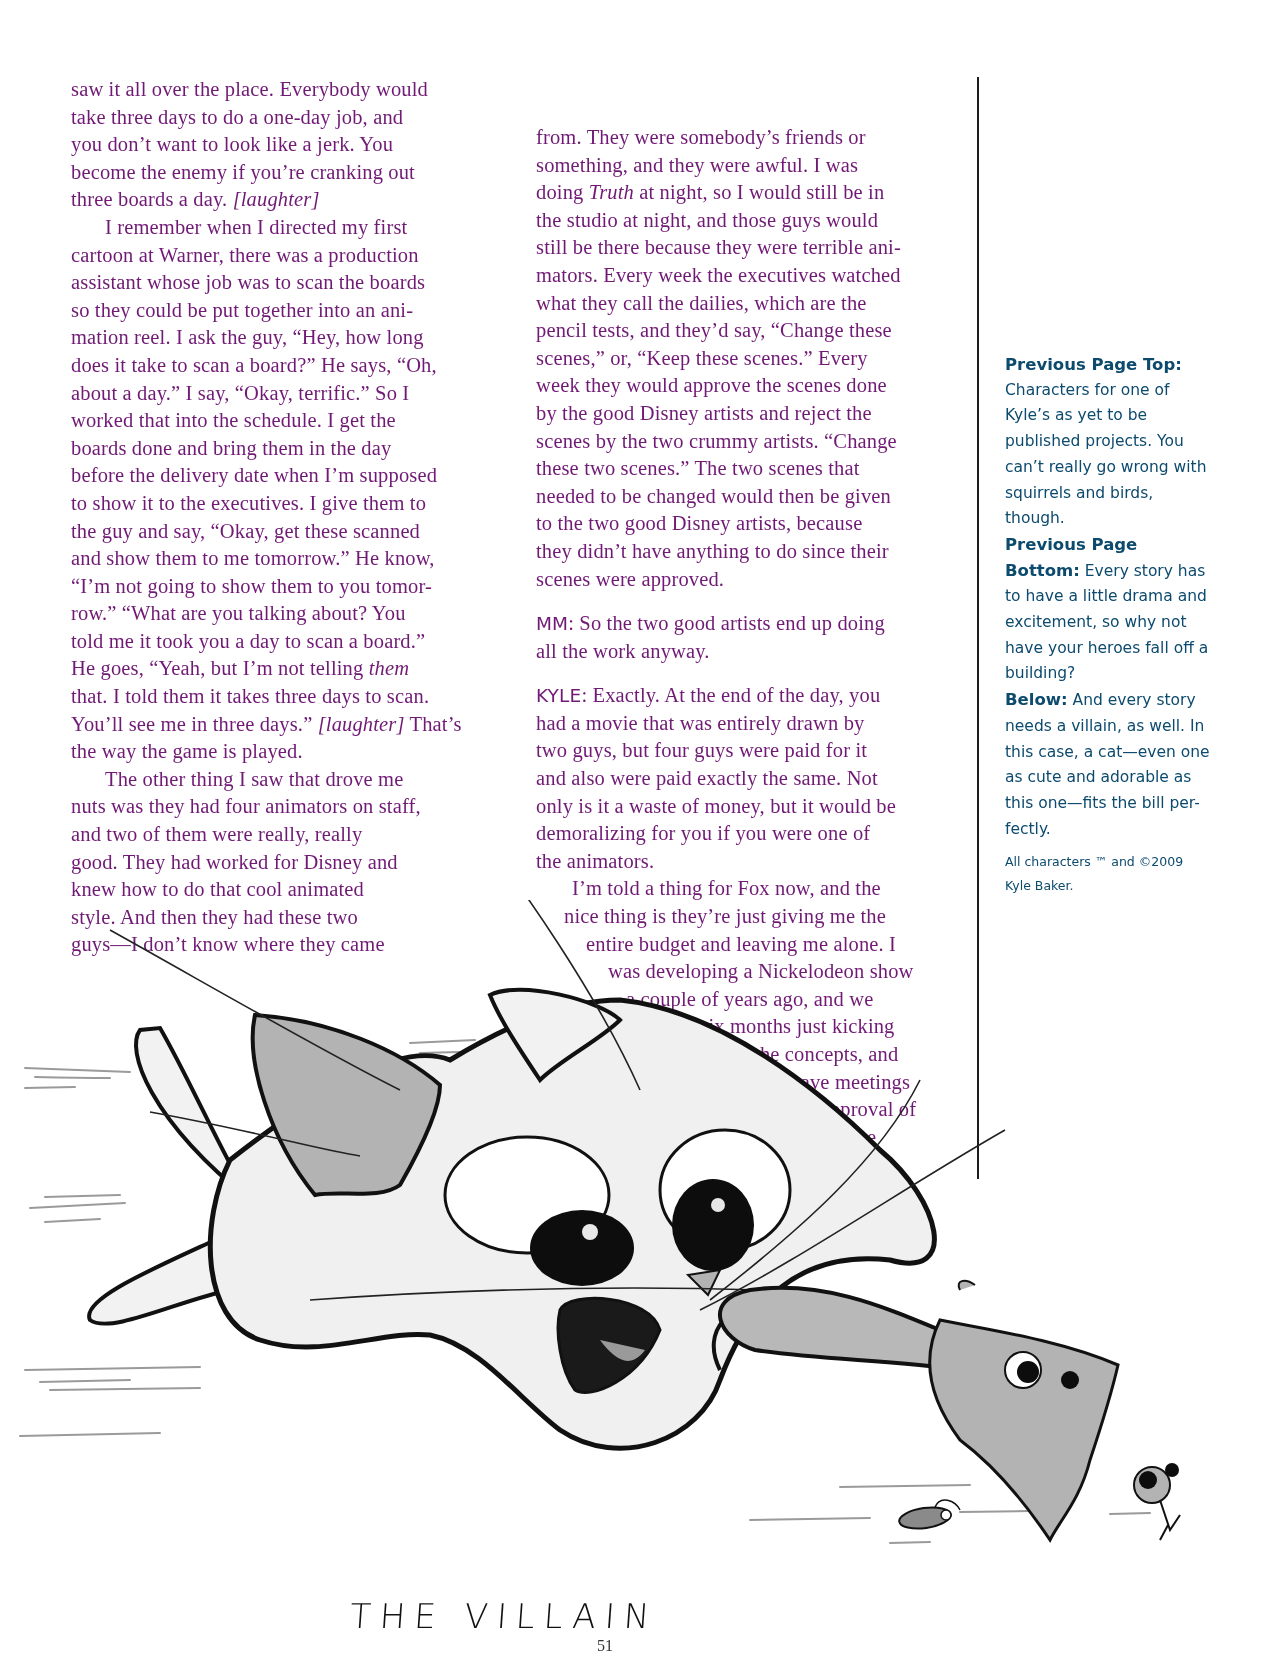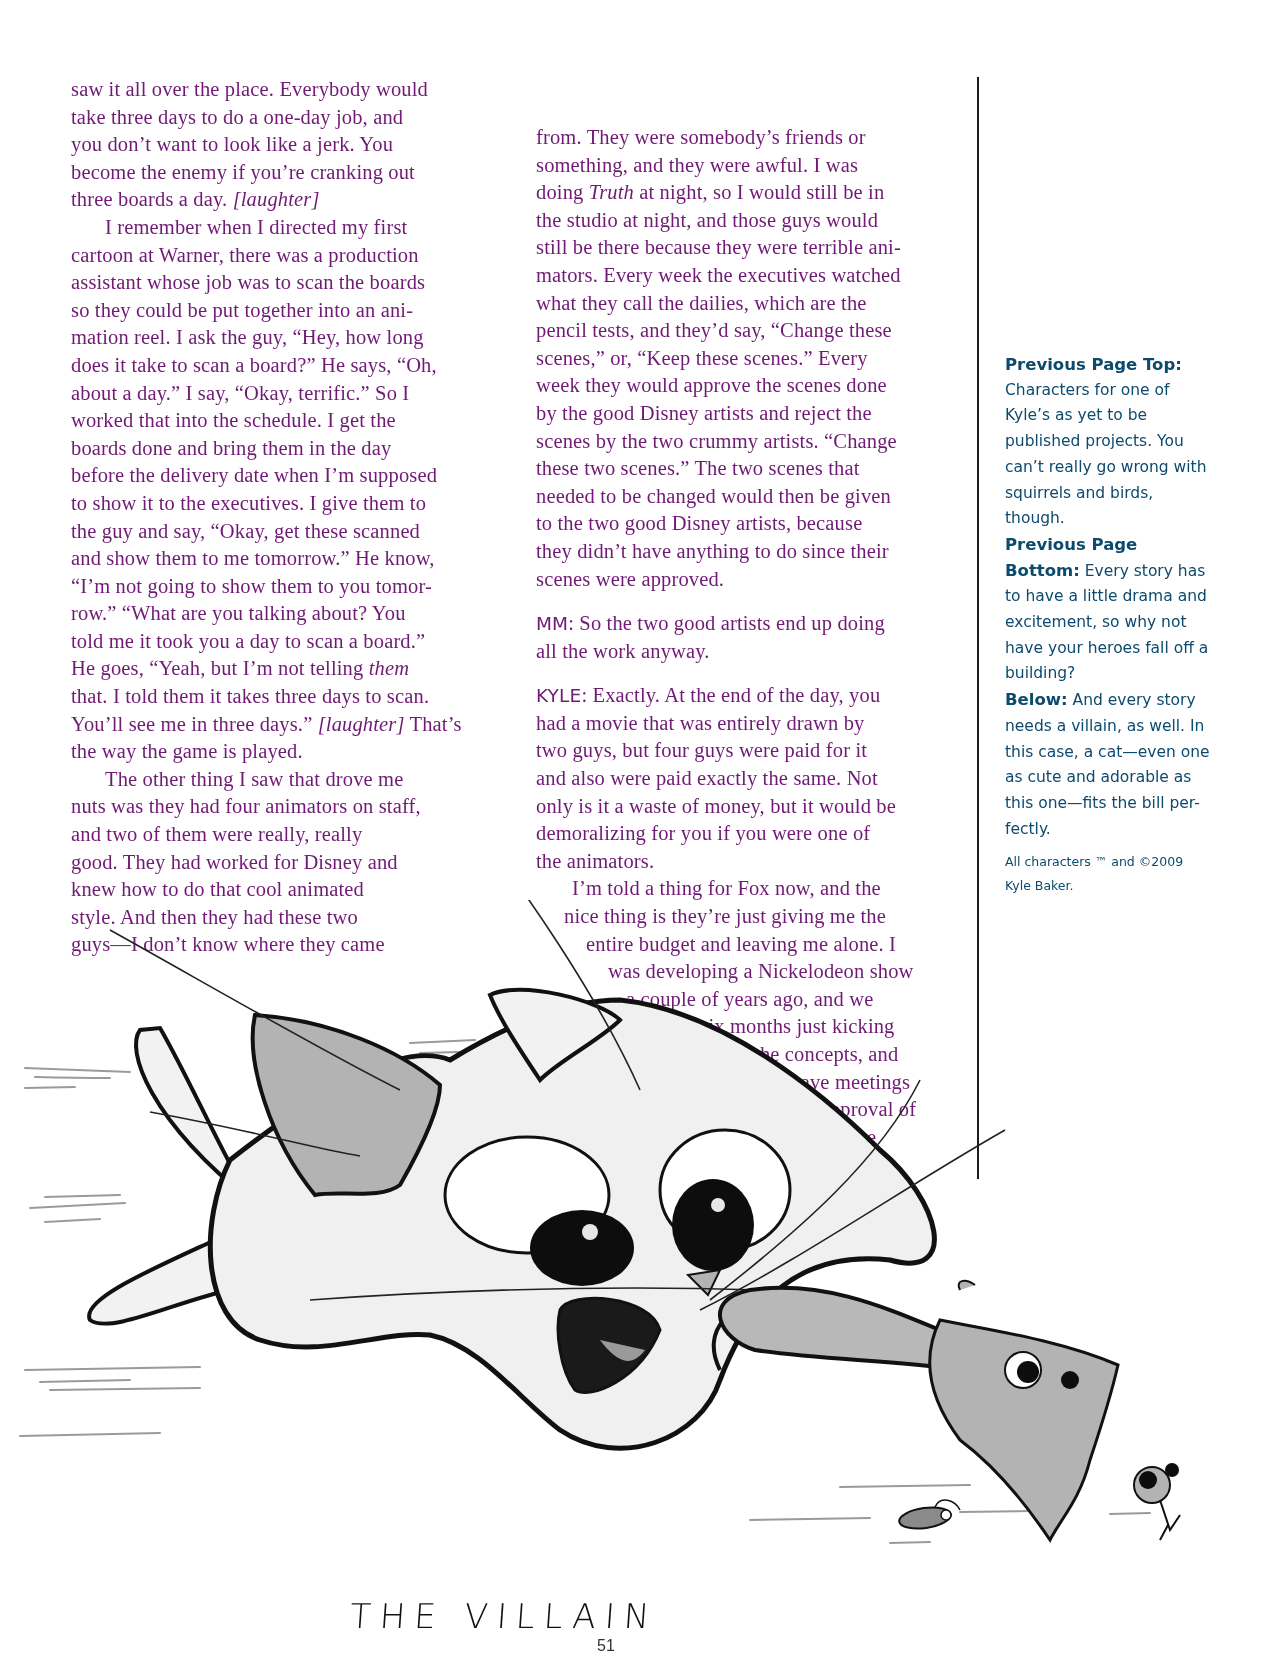--- a/index.html
+++ b/index.html
@@ -29,21 +29,21 @@
   .sidebar b { font-weight: bold; font-size: 16.5px; }
   .sidebar .credit { font-size: 12.5px; line-height: 24px; margin-top: 8px; display: block; }
   .illustration { position: absolute; left: 0; top: 900px; width: 1280px; height: 720px; }
   .villain-caption {
     position: absolute; left: 350px; top: 1596px;
     font-family: "DejaVu Sans", sans-serif; font-size: 34px; letter-spacing: 9px;
     color: #111; transform: skewX(-4deg); font-weight: 300;
   }
   .page-num {
     position: absolute; left: 597px; top: 1637px;
-    font-family: Liberation Sans, sans-serif; font-size: 16px; color: #333;
+    font-family: Liberation Serif, serif; font-size: 16px; color: #333;
   }
   i { font-style: italic; }
 </style>
 </head>
 <body>
 
 <div class="col col-left">
   <span class="ln">saw it all over the place. Everybody would</span>
   <span class="ln">take three days to do a one-day job, and</span>
   <span class="ln">you don’t want to look like a jerk. You</span>

